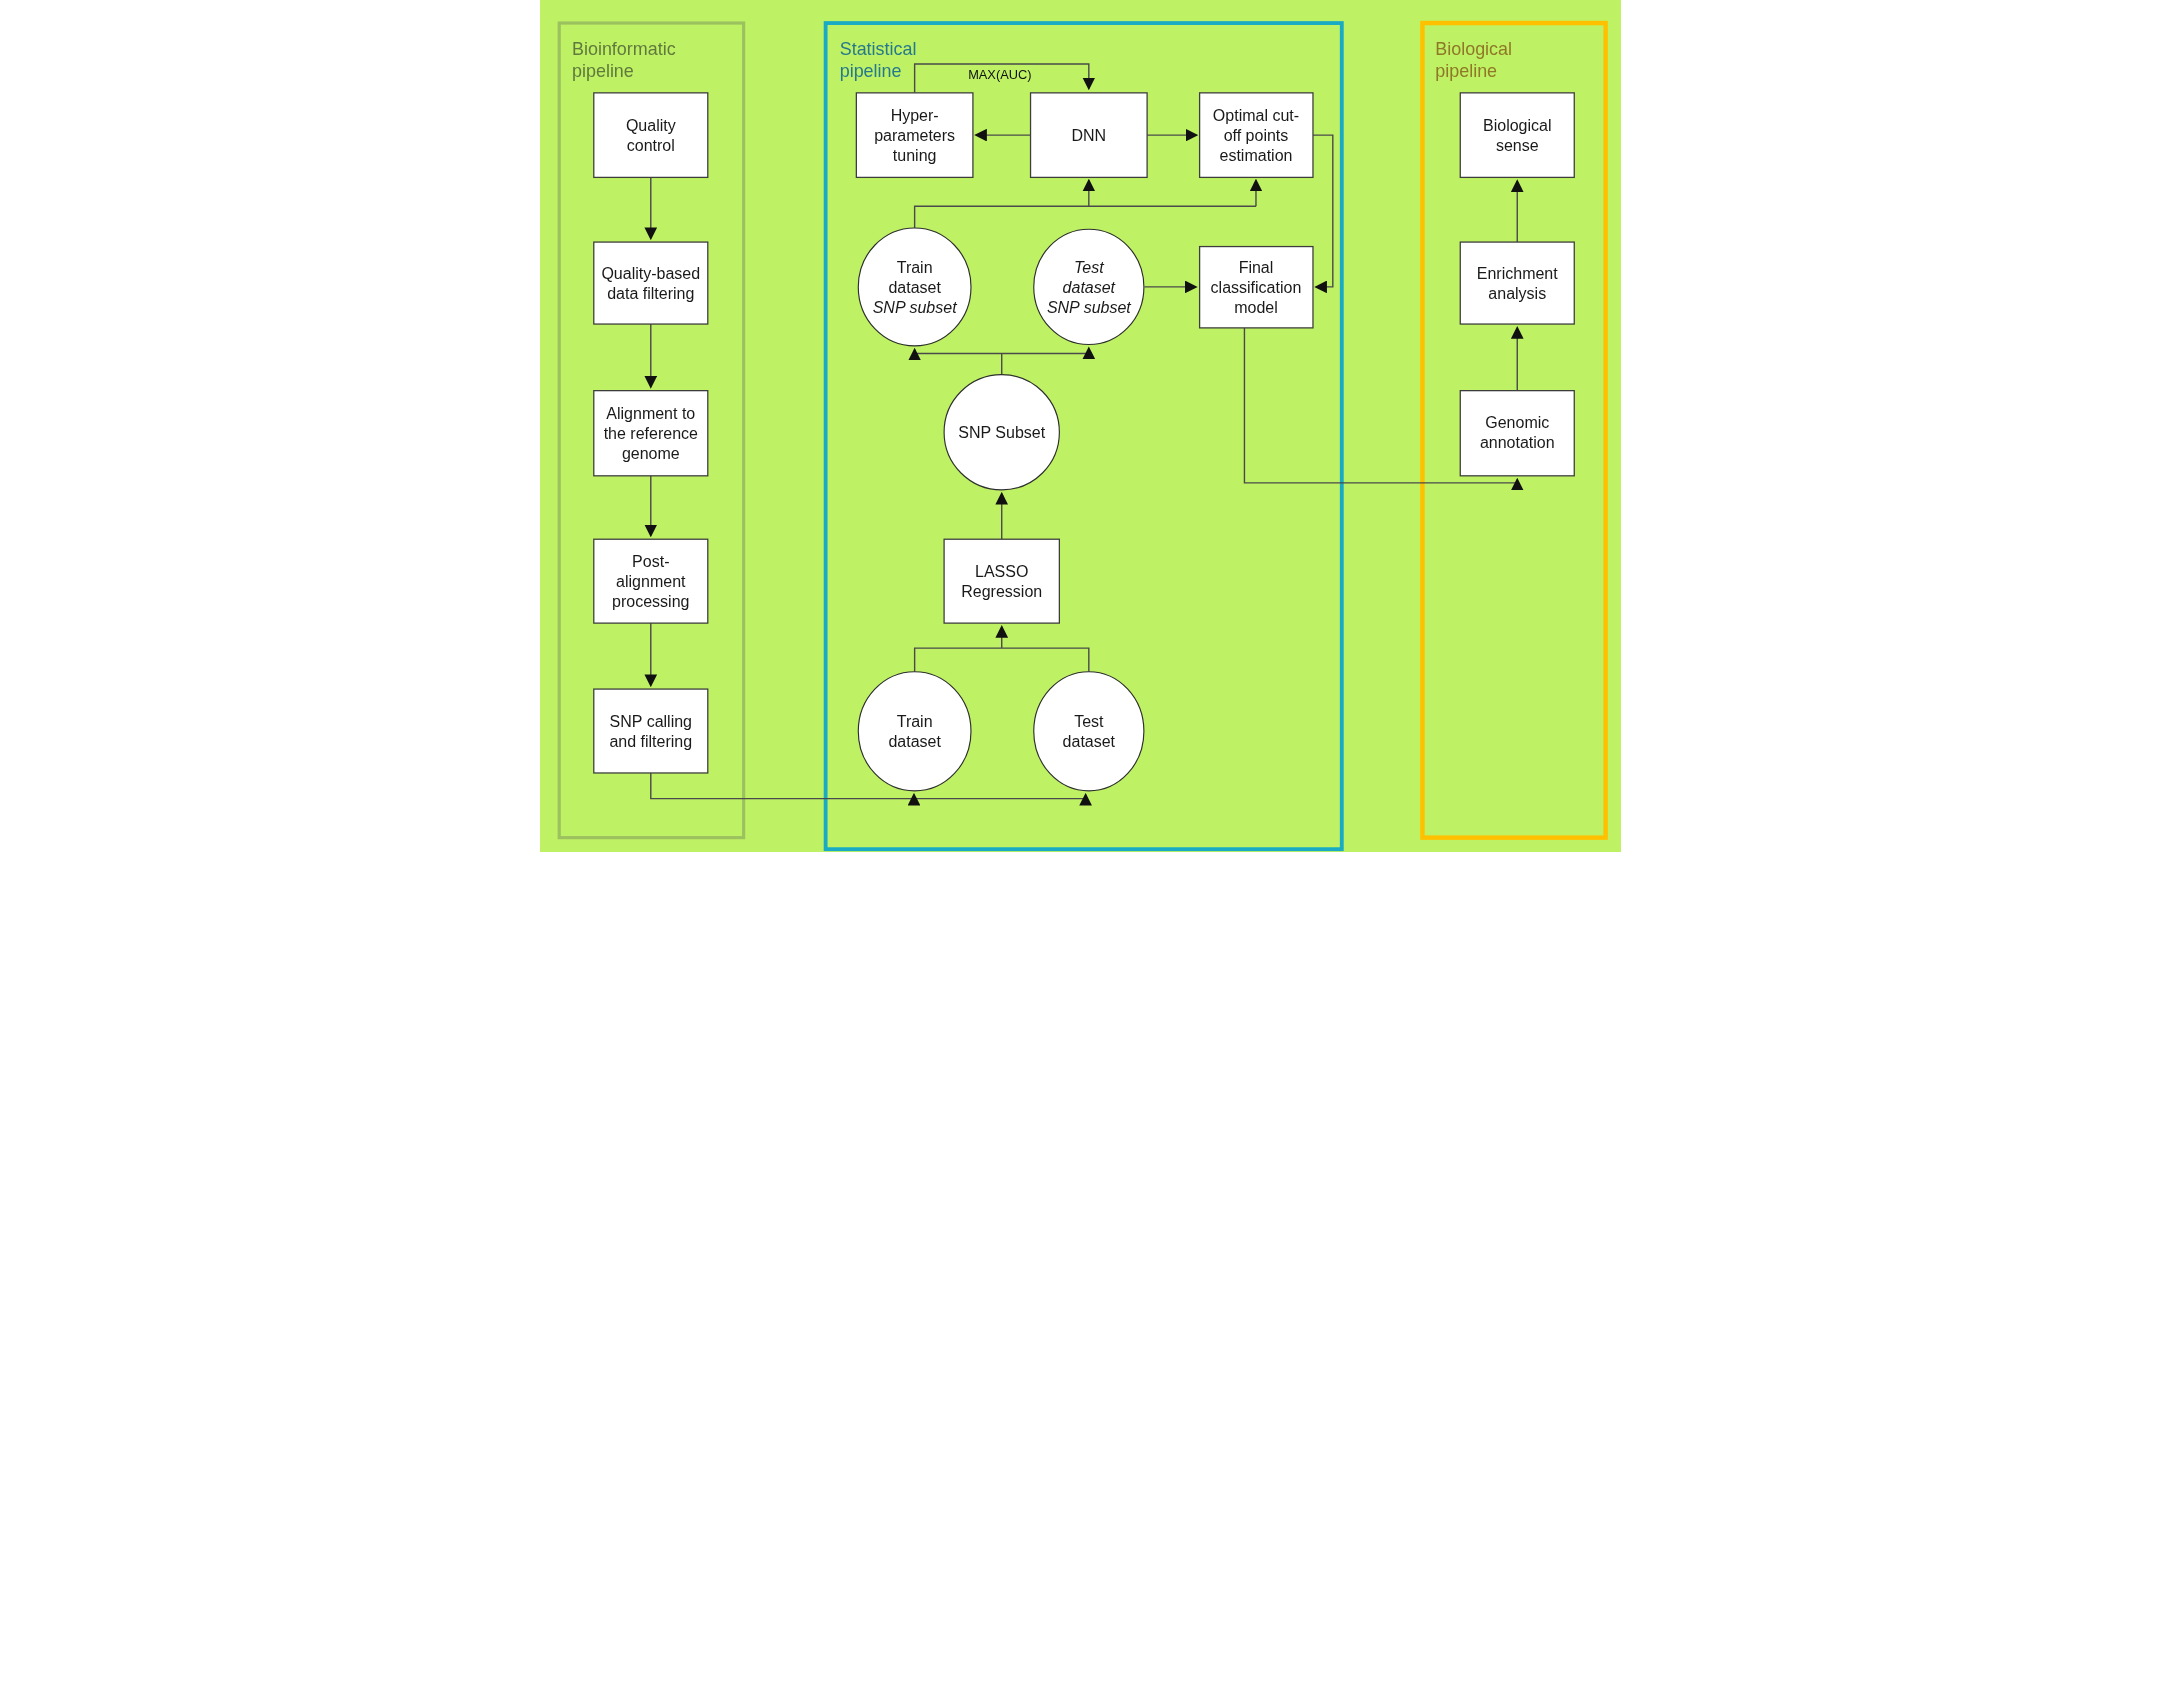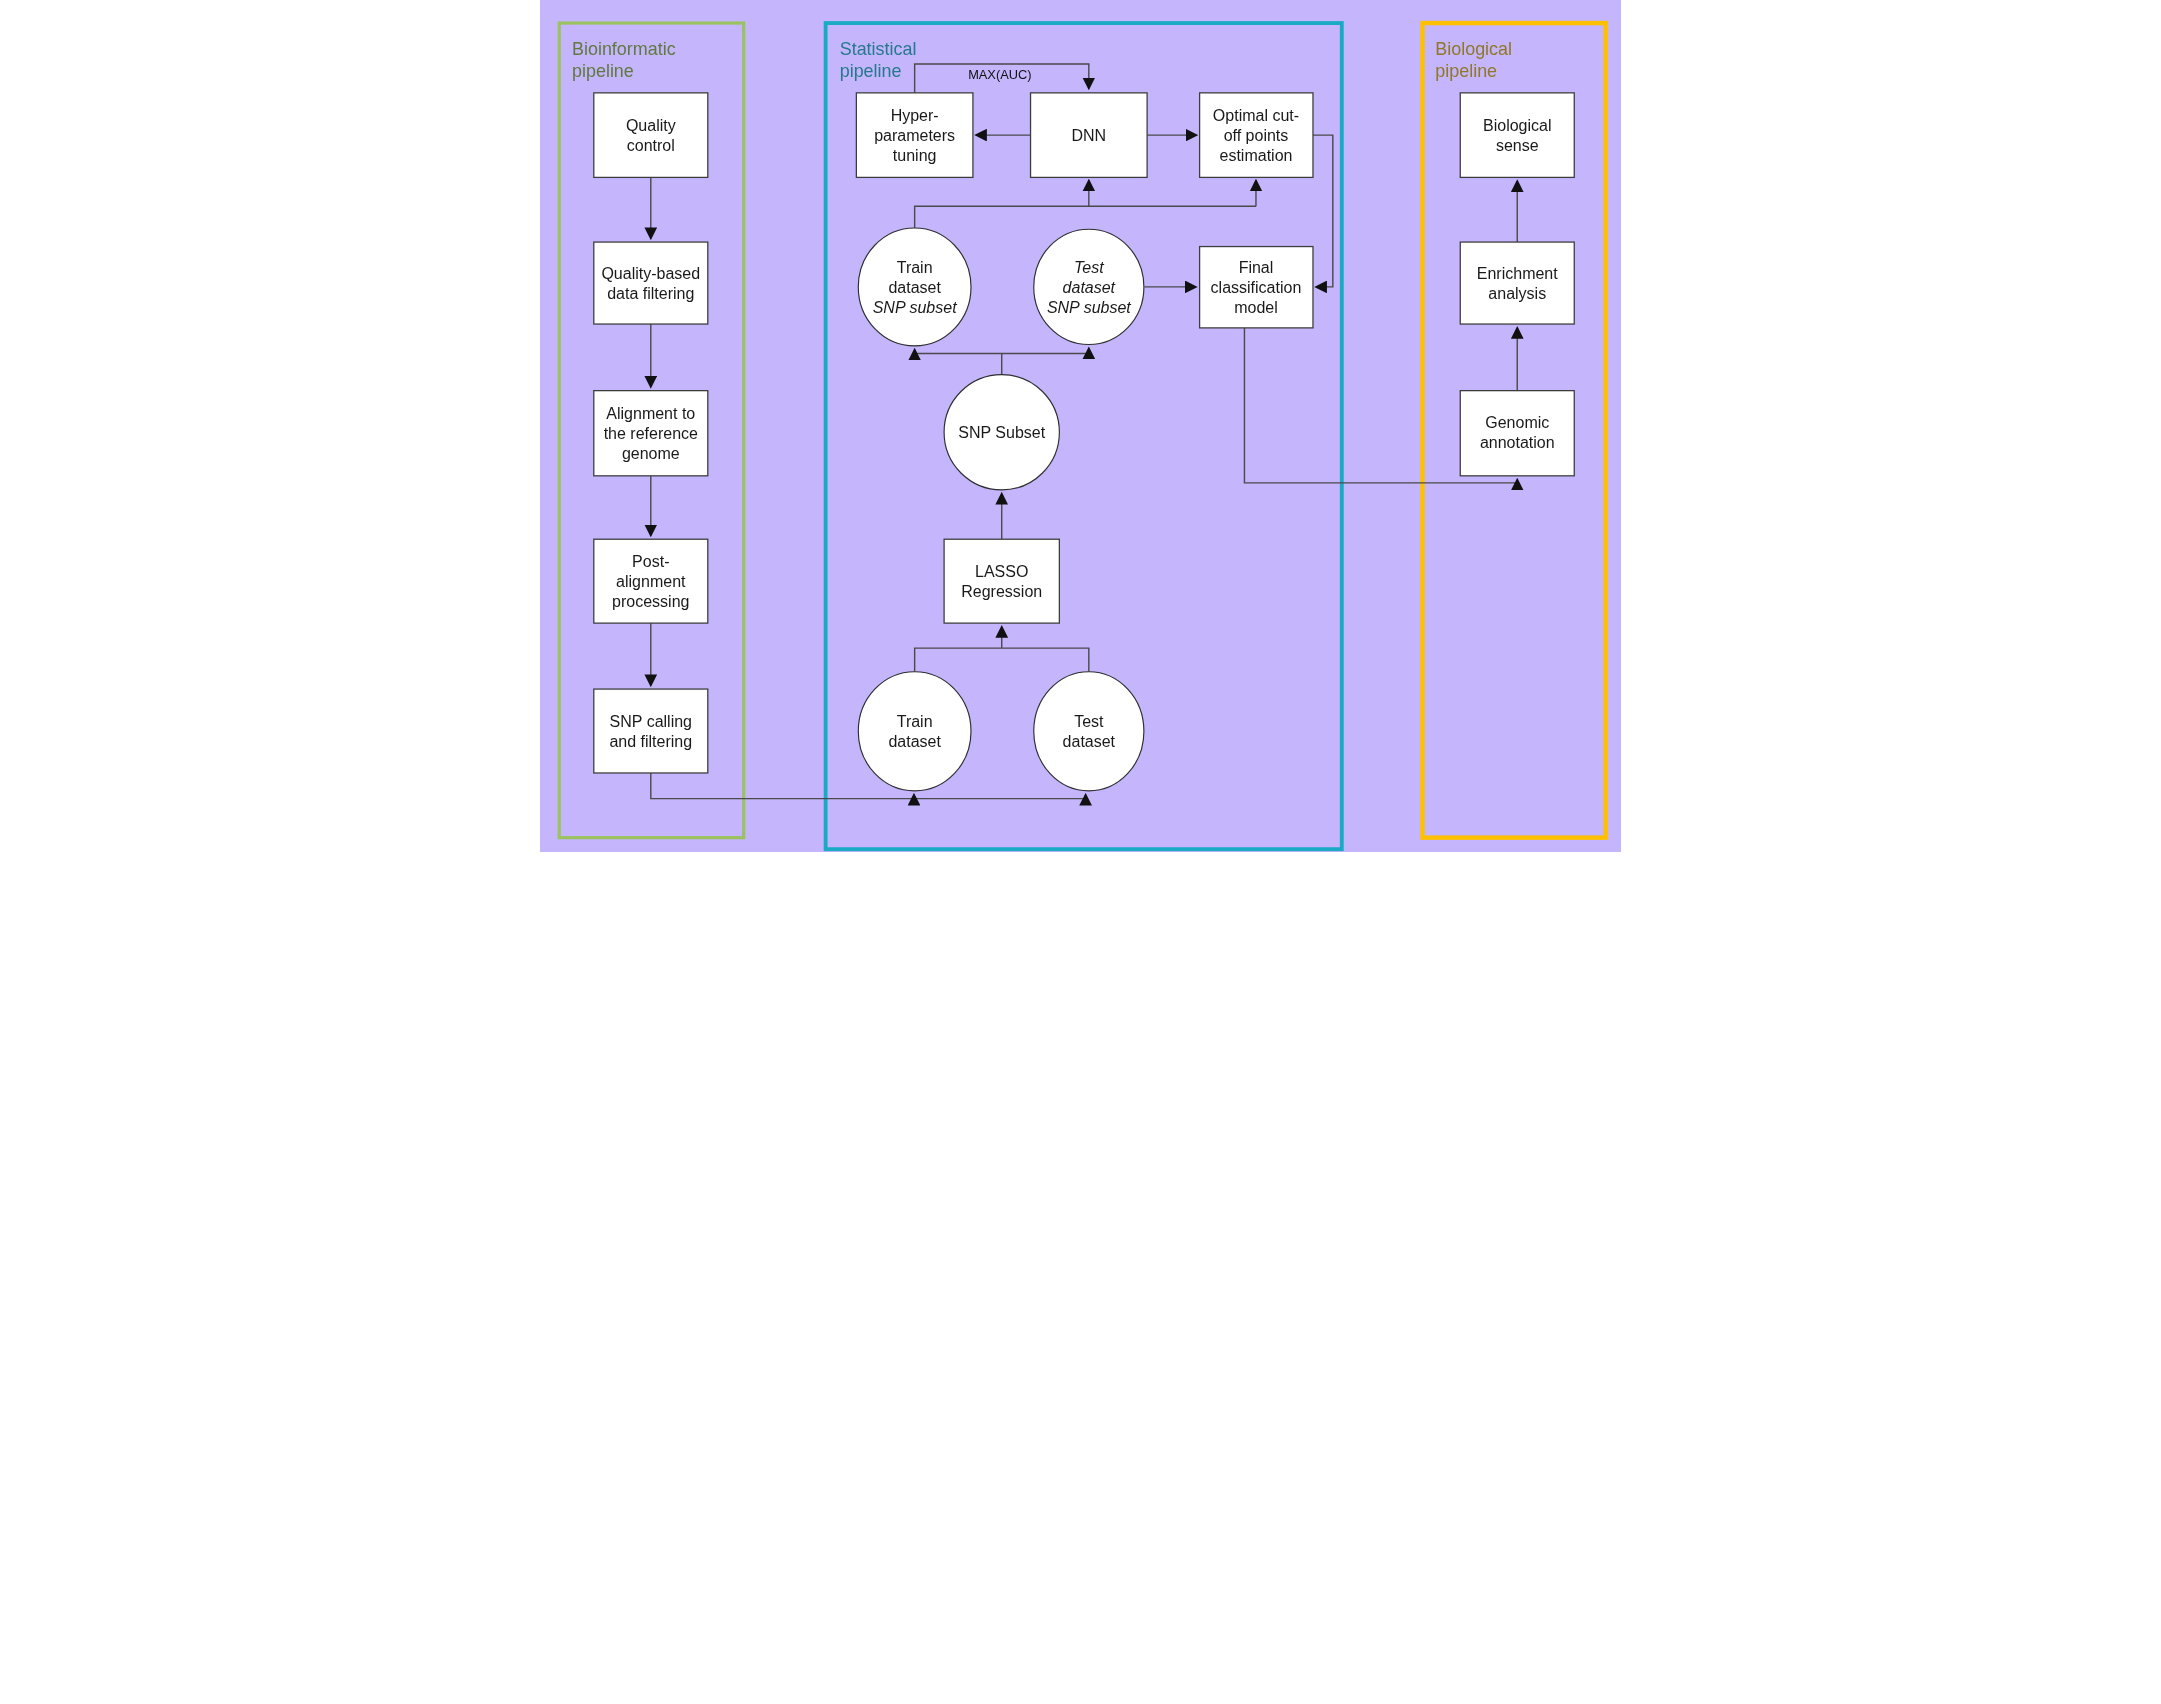--- a/index.html
+++ b/index.html
@@ -5,21 +5,21 @@
   html, body {
     margin: 0;
     padding: 0;
     background: #ffffff;
     font-family: "Liberation Sans", sans-serif;
   }
   .stage {
     width: 100%;
     max-width: 1081px;
     margin: 0 auto;
-    background: #c4b5fd;
+    background: #bef264;
   }
   svg { display: block; width: 100%; height: auto; }
 
   .container-rect { fill: none; }
   .node-rect  { fill: #ffffff; stroke: #3d3d3d; stroke-width: 2; }
   .node-ellipse { fill: #ffffff; stroke: #2e2e2e; stroke-width: 1.8; }
   .edge { stroke: #4a4a4a; stroke-width: 2.2; fill: none; }
 
   .node-label {
     font-family: "Liberation Sans", sans-serif;

